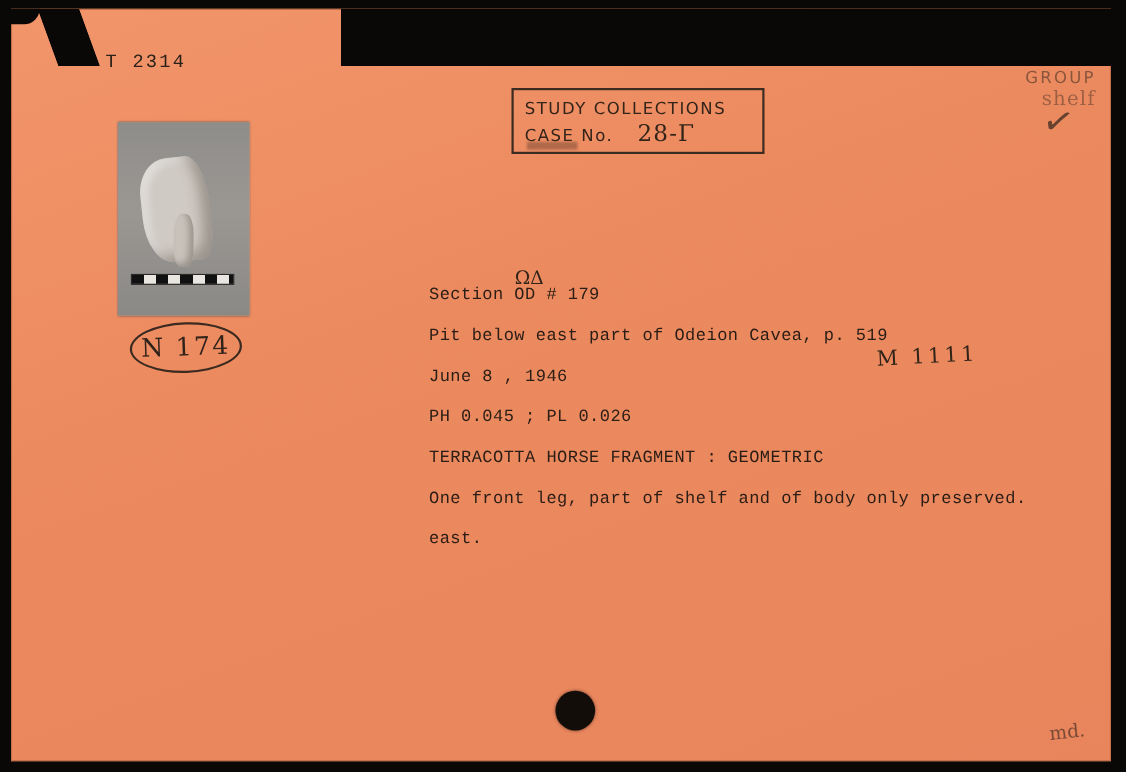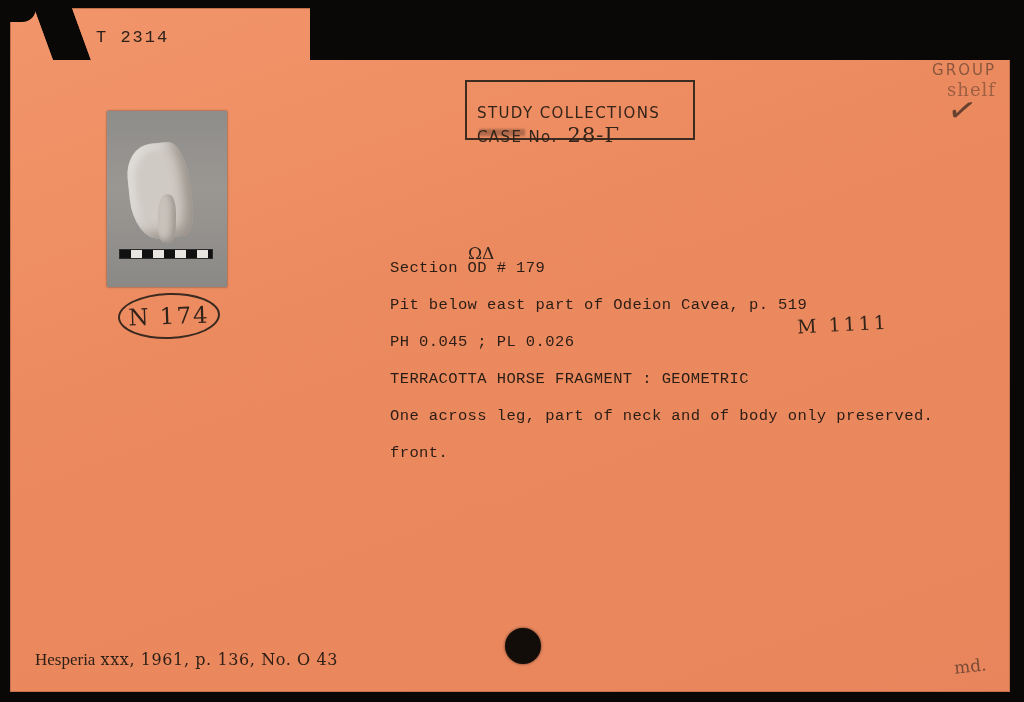--- a/index.html
+++ b/index.html
@@ -59,21 +59,21 @@
     top: 0px;
     width: 26px;
     height: 14px;
     background: #0a0806;
     border-bottom-right-radius: 14px;
   }
 
   .t-number {
     position: absolute;
     left: 86px;
-    top: 20px;
+    top: 40px;
     font-family: "Liberation Mono", monospace;
     font-size: 17px;
     letter-spacing: 2px;
     color: #2c2119;
     text-align: right;
   }
 
   
   .photo {
     position: absolute;
@@ -147,33 +147,33 @@
     position: absolute;
     left: 455px;
     top: 72px;
     width: 230px;
     height: 60px;
     border: 2px solid #3b2b20;
     color: #33241a;
     font-family: "DejaVu Sans", sans-serif;
     font-size: 15px;
     letter-spacing: 1.4px;
-    padding: 20px 0 0 10px;
+    padding: 6px 0 0 10px;
     box-sizing: border-box;
     line-height: 22px;
   }
   .stamp .case-no {
     font-size: 15px;
     letter-spacing: 1.4px;
   }
   .stamp .case-val {
     font-family: "DejaVu Serif", serif;
     font-size: 21px;
     letter-spacing: 1px;
-    margin-left: 10px;
+    margin-left: 22px;
   }
   .stamp .smudge {
     position: absolute;
     left: 12px;
     bottom: 2px;
     width: 46px;
     height: 7px;
     background: rgba(60,40,30,0.35);
     filter: blur(1px);
   }
@@ -319,29 +319,26 @@
       <div class="shelf">shelf</div>
     </div>
     <div class="checkmark">✓</div>
 
     <div class="od-mark">ΩΔ</div>
     <div class="m1111">M 1111</div>
 
     <div class="typed">
       <p>Section OD  # 179</p>
       <p>Pit below east part of Odeion Cavea, p. 519</p>
+      <p>June 8 , 1946</p>
       <p>PH  0.045 ; PL 0.026</p>
       <p>TERRACOTTA HORSE FRAGMENT : GEOMETRIC</p>
-      <p>One across leg, part of neck and of body only preserved.</p>
-      <p class="lastline">front.</p>
+      <p>One front leg, part of shelf and of body only preserved.</p>
+      <p class="lastline">east.</p>
     </div>
 
     <div class="punch-hole"></div>
 
-    <div class="footer">
-      <span class="printed">Hesperia</span>
-      <span class="written">xxx, 1961, p. 136, No. O 43</span>
-    </div>
 
     <div class="initials hand">md.</div>
 
   </div>
 </div>
 
 </body></html>

